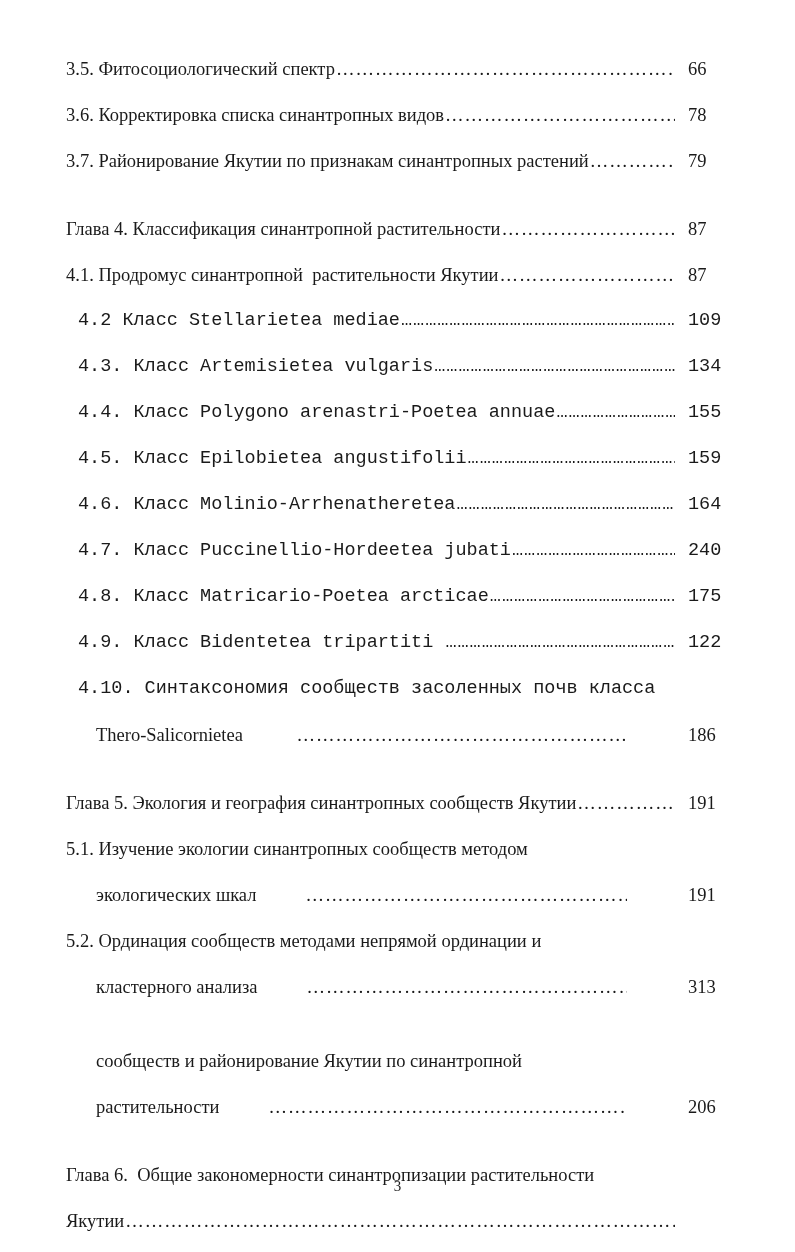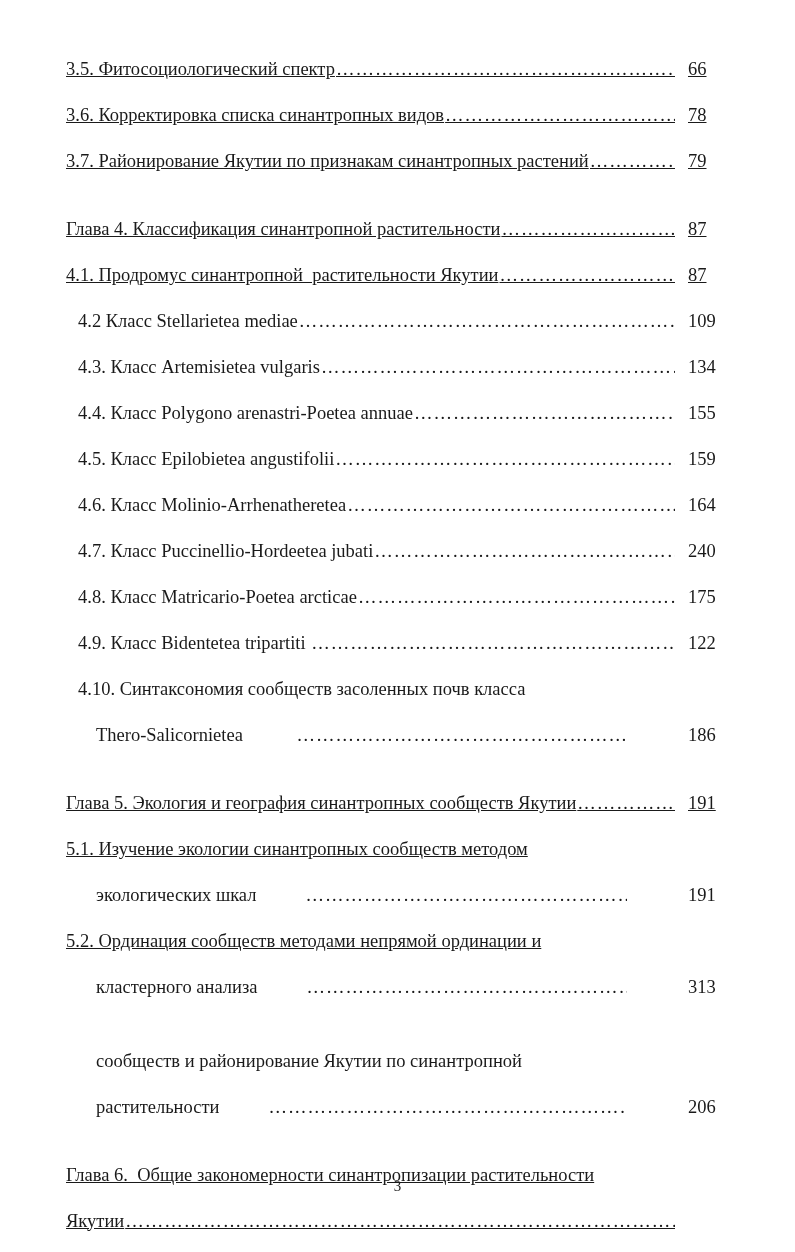--- a/index.html
+++ b/index.html
@@ -48,22 +48,22 @@
   }
   .entry .pg {
     flex: 0 0 auto;
     width: 46px;
     text-align: left;
     padding-left: 12px;
     white-space: pre;
   }
   .row-gap { height: 27.5px; }
   .blank { height: 22px; }
-  .indent0 { padding-left: 0px; text-decoration: underline; }
-  .indent1 { padding-left: 12px; }
+  .indent0 { padding-left: 0px; }
+  .indent1 { padding-left: 12px; font-family: Liberation Mono, monospace; }
   .indent2 { padding-left: 30px; gap: 48px; }
   .no-dots .dots { visibility: hidden; }
   .pageno {
     position: absolute;
     left: 0;
     top: 1178px;
     width: 795px;
     text-align: center;
     font-size: 15px;
   }

